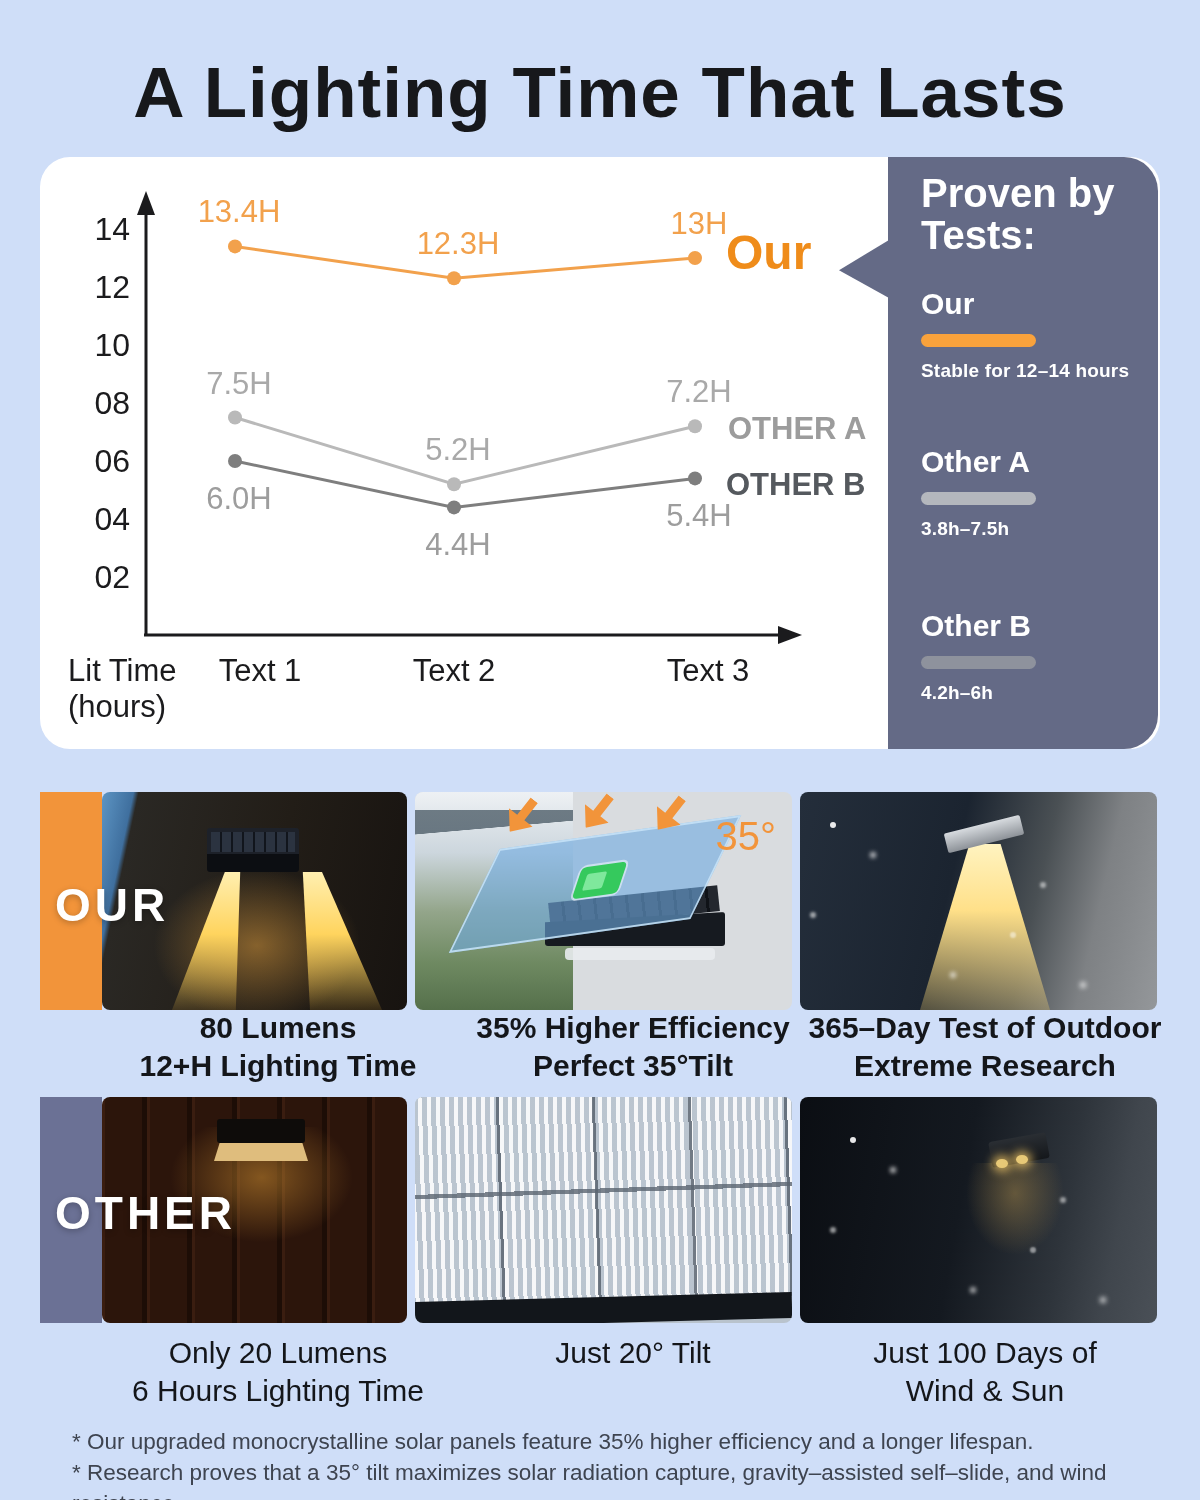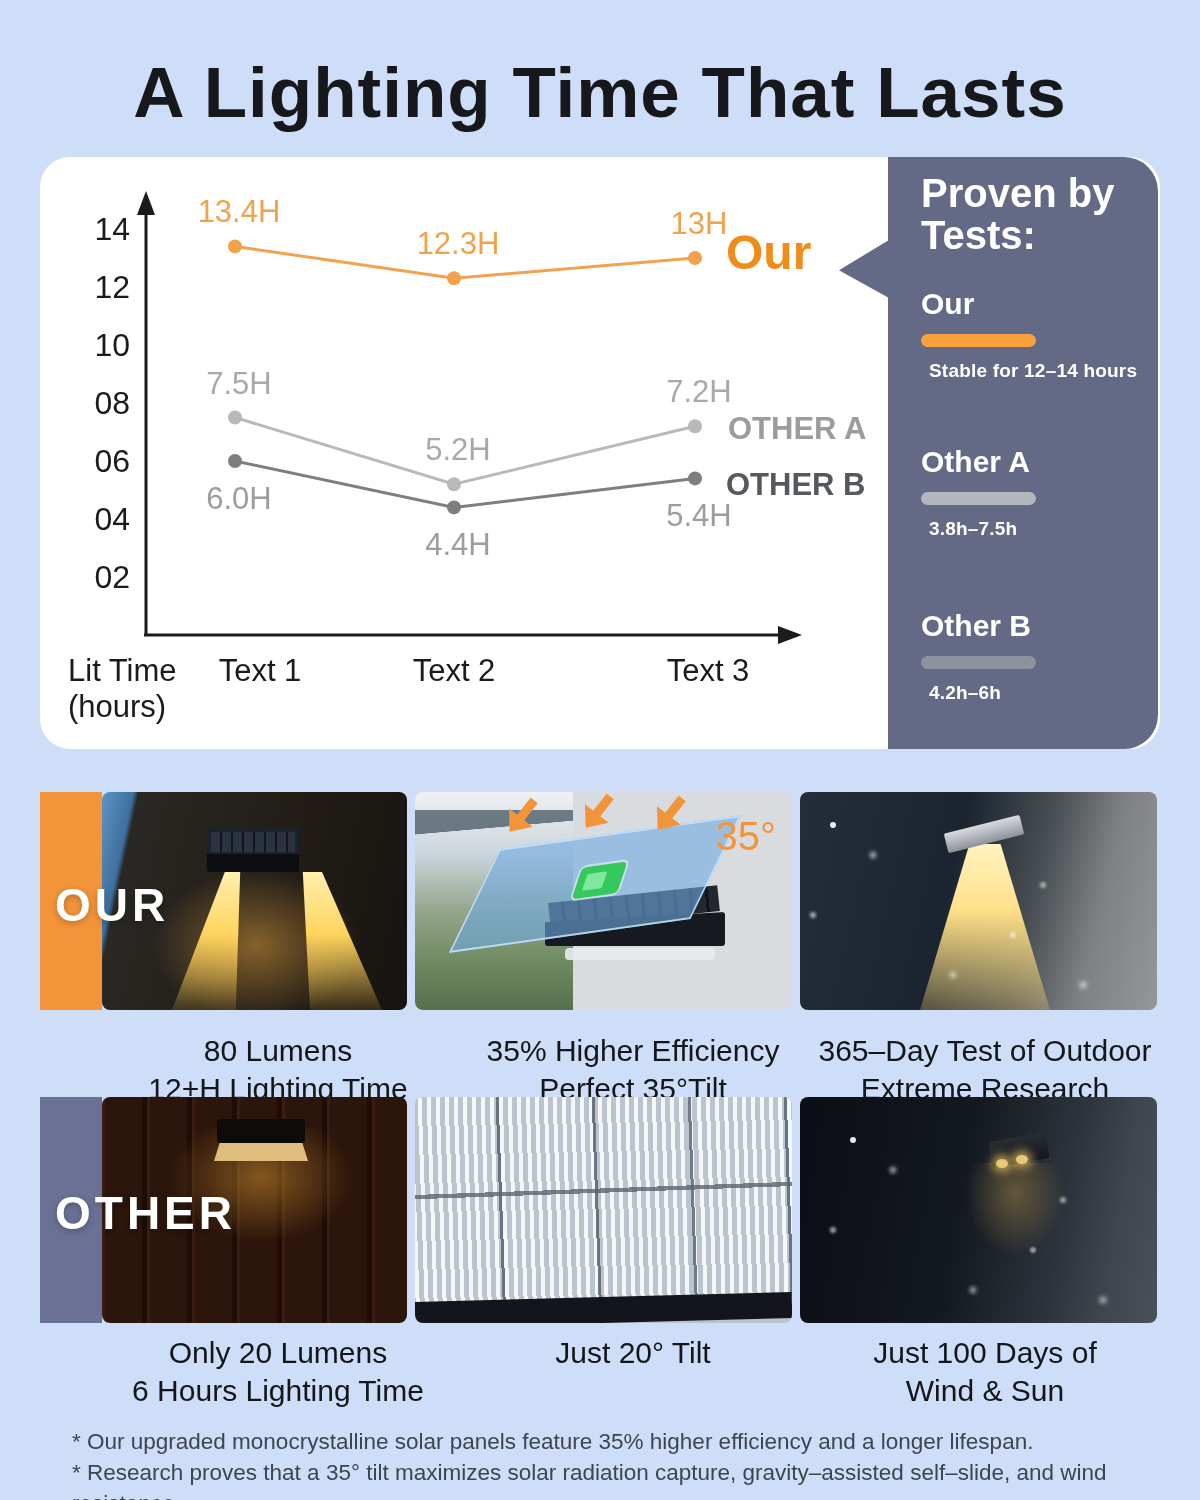--- a/index.html
+++ b/index.html
@@ -16,21 +16,21 @@
   
   .panel{position:absolute;left:888px;top:157px;width:270px;height:592px;background:var(--panel,#646a86);
          border-radius:0 34px 34px 0;color:#fff;}
   .panel-notch{position:absolute;left:839px;top:240px;width:50px;height:58px;background:var(--panel,#646a86);
          clip-path:polygon(100% 0,0 52%,100% 100%);}
   .panel-title{position:absolute;left:33px;top:15px;font-size:40px;font-weight:700;line-height:42px;}
   .panel-group{position:absolute;left:33px;}
   .pg-1{top:130px;} .pg-2{top:288px;} .pg-3{top:452px;}
   .legend-name{font-size:30px;font-weight:700;}
   .legend-bar{width:115px;height:13px;border-radius:7px;margin-top:13px;background:#999;}
-  .legend-range{font-size:19px;font-weight:700;margin-top:13px;letter-spacing:.2px;margin-left:8px;}
+  .legend-range{font-size:19px;font-weight:700;margin-top:13px;letter-spacing:.2px;}
 
   
   .sidebar{position:absolute;width:62px;}
   .sidebar.our{left:40px;top:792px;height:218px;background:var(--accent,#f2943a);}
   .sidebar.other{left:40px;top:1097px;height:226px;background:var(--slate,#6b7195);}
   .side-tab{position:absolute;width:26px;height:54px;}
   .tab-our{left:101px;top:878px;background:var(--accent,#f2943a);clip-path:polygon(0 0,100% 50%,0 100%);}
   .tab-other{left:101px;top:1186px;background:var(--slate,#6b7195);clip-path:polygon(0 0,100% 50%,0 100%);}
   .side-tag{position:absolute;color:#fff;font-size:46px;font-weight:700;letter-spacing:4px;z-index:5;
             text-shadow:0 2px 6px rgba(0,0,0,.25);}
@@ -113,21 +113,21 @@
 
   
   .f23{left:190px;top:40px;width:58px;height:26px;background:linear-gradient(180deg,#2a2e33,#14171b);
        transform:rotate(-10deg);border-radius:3px;}
   .dot{position:absolute;width:12px;height:9px;border-radius:50%;background:#e8c977;box-shadow:0 0 10px 4px rgba(230,190,100,.8);}
   .glow23{position:absolute;left:150px;top:66px;width:130px;height:150px;
        background:radial-gradient(50% 55% at 50% 20%,rgba(200,160,80,.4),rgba(0,0,0,0) 75%);}
 
   .caption{position:absolute;width:360px;text-align:center;font-size:30px;line-height:38px;
        font-weight:500;color:#14161a;}
-  .cr1{top:1032px;} .cr2{top:1334px;}
+  .cr1{top:1009px;font-weight:bold;} .cr2{top:1334px;}
   .c1{left:98px;} .c2{left:453px;} .c3{left:805px;}
 
   .footnotes{position:absolute;left:72px;top:1426px;font-size:22.5px;line-height:31px;color:#3e4450;}
 </style>
 </head>
 <body>
 
 <div class="page">
 
   <div class="title">A Lighting Time That Lasts</div>

